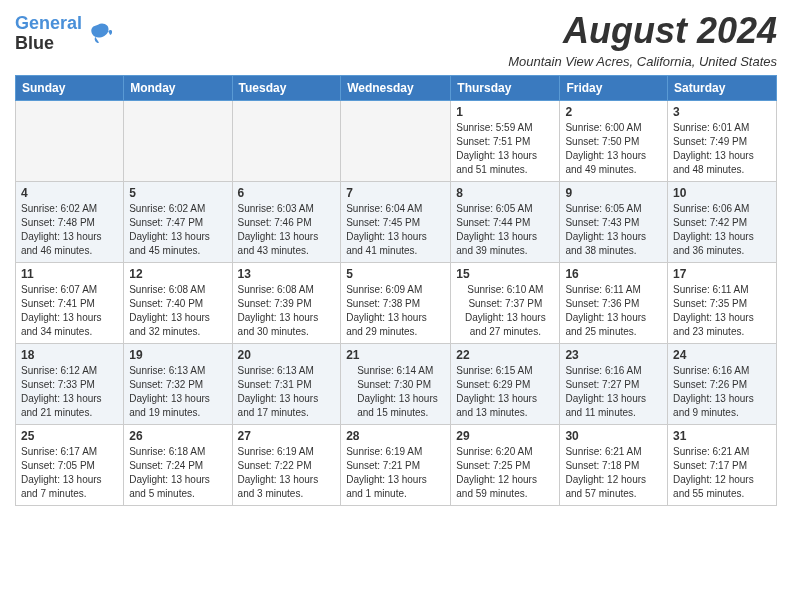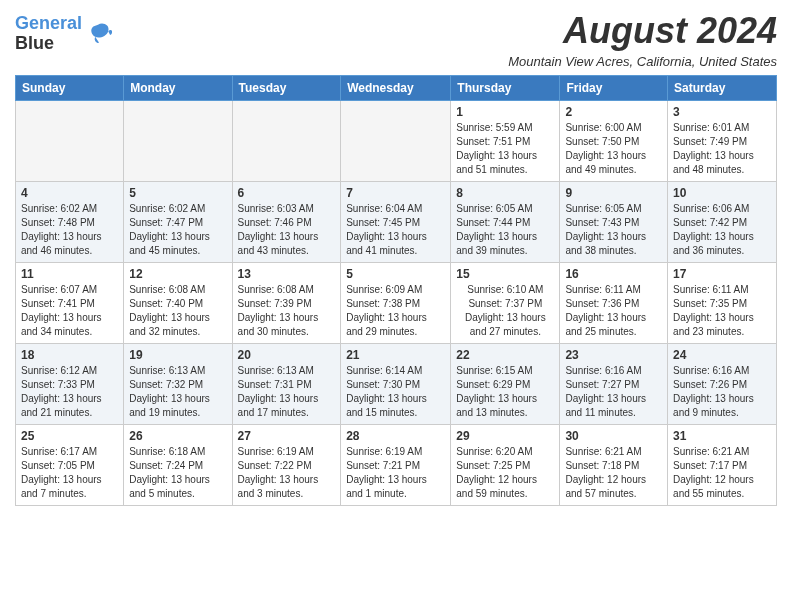--- a/index.html
+++ b/index.html
@@ -274,21 +274,21 @@
         </td>
         <td class="alt-row">
           <span class="day-number">20</span>
           <div class="day-info" style="white-space: pre-line;">Sunrise: 6:13 AM
 Sunset: 7:31 PM
 Daylight: 13 hours
 and 17 minutes.</div>
         </td>
         <td class="alt-row">
           <span class="day-number">21</span>
-          <div class="day-info" style="white-space: pre-line;">Sunrise: 6:14 AM
+          <div class="day-info" style="white-space: pre-line; margin-left: 11px;">Sunrise: 6:14 AM
 Sunset: 7:30 PM
 Daylight: 13 hours
 and 15 minutes.</div>
         </td>
         <td class="alt-row">
           <span class="day-number">22</span>
           <div class="day-info" style="white-space: pre-line;">Sunrise: 6:15 AM
 Sunset: 6:29 PM
 Daylight: 13 hours
 and 13 minutes.</div>

